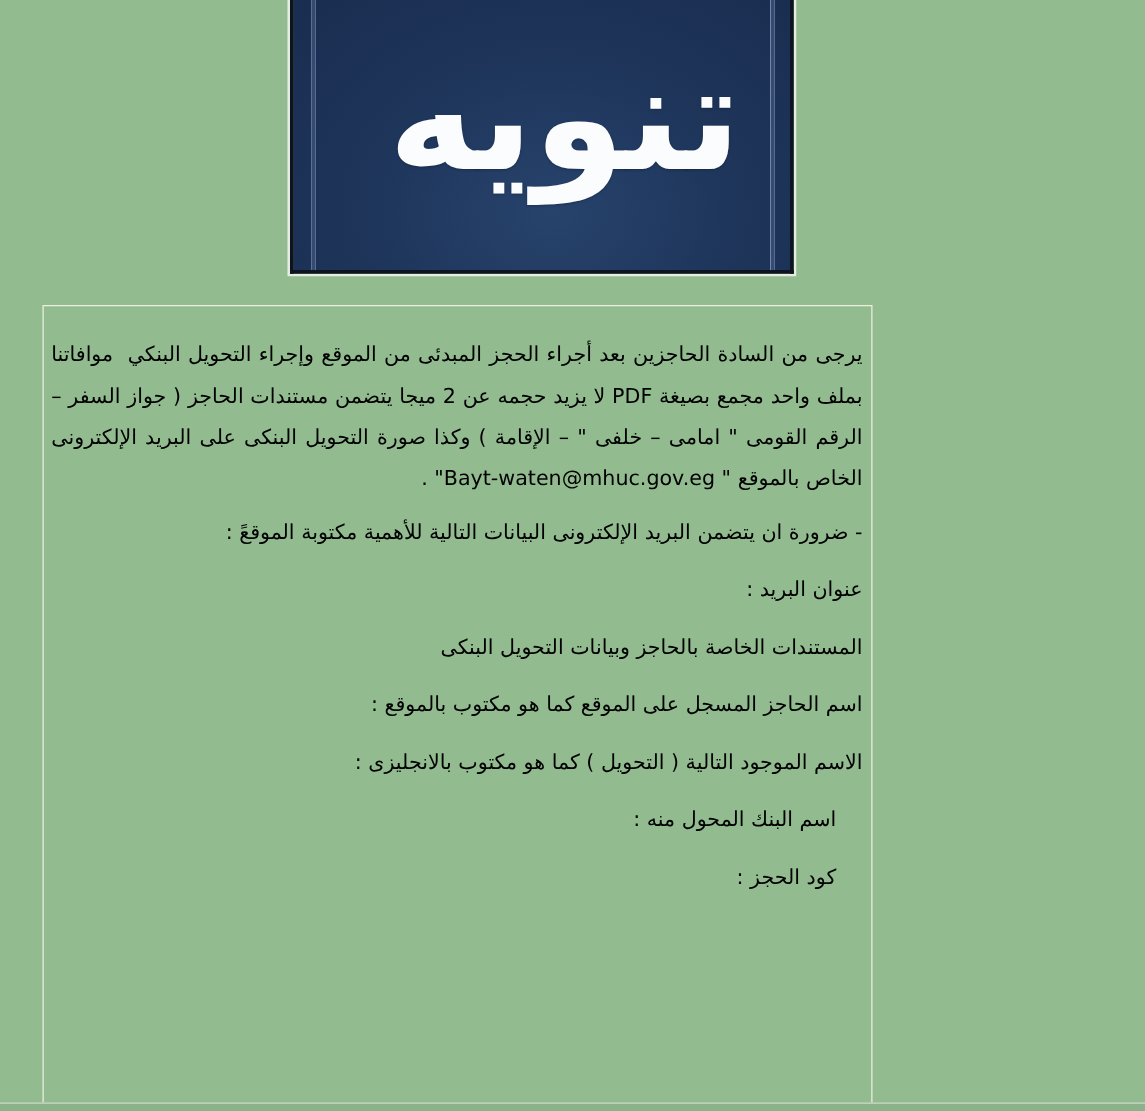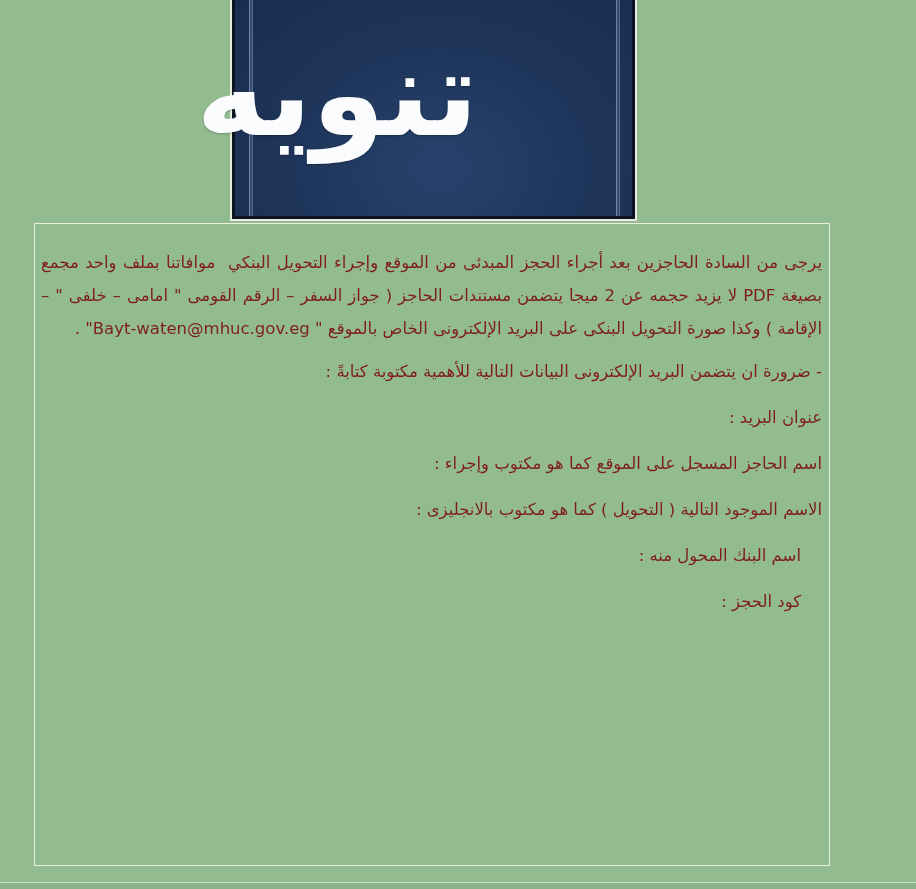--- a/index.html
+++ b/index.html
@@ -17,21 +17,21 @@
     position: absolute;
     left: 232px; top: 0;
     width: 397px; height: 216px;
     background: radial-gradient(ellipse at 52% 78%, #27436c 0%, #1e3459 55%, #192d50 100%);
     border-left: 3px solid #0d1421;
     border-right: 3px solid #0d1421;
     border-bottom: 3px solid #0d1421;
     box-shadow: 0 0 0 2px #e7ebe0;
     display: flex;
     align-items: center;
-    justify-content: flex-end;
+    justify-content: flex-start;
     direction: rtl;
   }
   .deco-line {
     position: absolute; top: 0; bottom: 0; width: 5px;
     background: linear-gradient(90deg,
       rgba(160,178,210,0.65) 0 1px,
       rgba(70,92,132,0.6) 1px 3px,
       rgba(148,165,198,0.5) 3px 4px,
       transparent 4px 100%);
   }
@@ -44,27 +44,27 @@
     line-height: 1;
     transform: translateX(-39px) translateY(-14px); 
     direction: rtl;
     white-space: nowrap;
     text-shadow: 0 1px 2px rgba(0,0,0,0.25);
   }
 
   
   .notice-box {
     position: absolute;
-    left: 34px; top: 223px;
-    width: 796px; height: 643px;
+    left: 34px; top: 244px;
+    width: 664px; height: 643px;
     box-sizing: border-box;
     border: 1px solid #edeedd;
     padding: 14px 7px 10px 6px;
     direction: rtl;
-    color: #7f1d1d;
+    color: #000000;
     font-size: 16.5px;
   }
   .paragraph {
     margin: 8px 0 4px 0;
     line-height: 33px;
     text-align: justify;
     direction: rtl;
     unicode-bidi: plaintext;
   }
   .line {
@@ -91,23 +91,24 @@
   <div class="banner">
     <div class="deco-line left"></div>
     <div class="deco-line right"></div>
     <div class="banner-title">تنويه</div>
   </div>
 
   <div class="notice-box">
     <div class="paragraph">يرجى من السادة الحاجزين بعد أجراء الحجز المبدئى من الموقع وإجراء التحويل البنكي &nbsp;موافاتنا بملف واحد مجمع بصيغة PDF لا يزيد حجمه عن 2 ميجا يتضمن مستندات الحاجز ( جواز السفر – الرقم القومى " امامى – خلفى " – الإقامة ) وكذا صورة التحويل البنكى على البريد الإلكترونى الخاص بالموقع " Bayt-waten@mhuc.gov.eg" .</div>
 
     <div>
-      <div class="line">- ضرورة ان يتضمن البريد الإلكترونى البيانات التالية للأهمية مكتوبة كتابةً :</div>
+      <div class="line">- ضرورة ان يتضمن البريد الإلكترونى البيانات التالية للأهمية مكتوبة الموقعً :</div>
       <div class="line">عنوان البريد :</div>
-      <div class="line">اسم الحاجز المسجل على الموقع كما هو مكتوب وإجراء :</div>
+      <div class="line">المستندات الخاصة بالحاجز وبيانات التحويل البنكى</div>
+      <div class="line">اسم الحاجز المسجل على الموقع كما هو مكتوب بالموقع :</div>
       <div class="line">الاسم الموجود التالية ( التحويل ) كما هو مكتوب بالانجليزى :</div>
       <div class="line">&nbsp;&nbsp;&nbsp;&nbsp;اسم البنك المحول منه :</div>
       <div class="line">&nbsp;&nbsp;&nbsp;&nbsp;كود الحجز :</div>
     </div>
   </div>
 
   <div class="bottom-strip"></div>
 
 </div>
 

